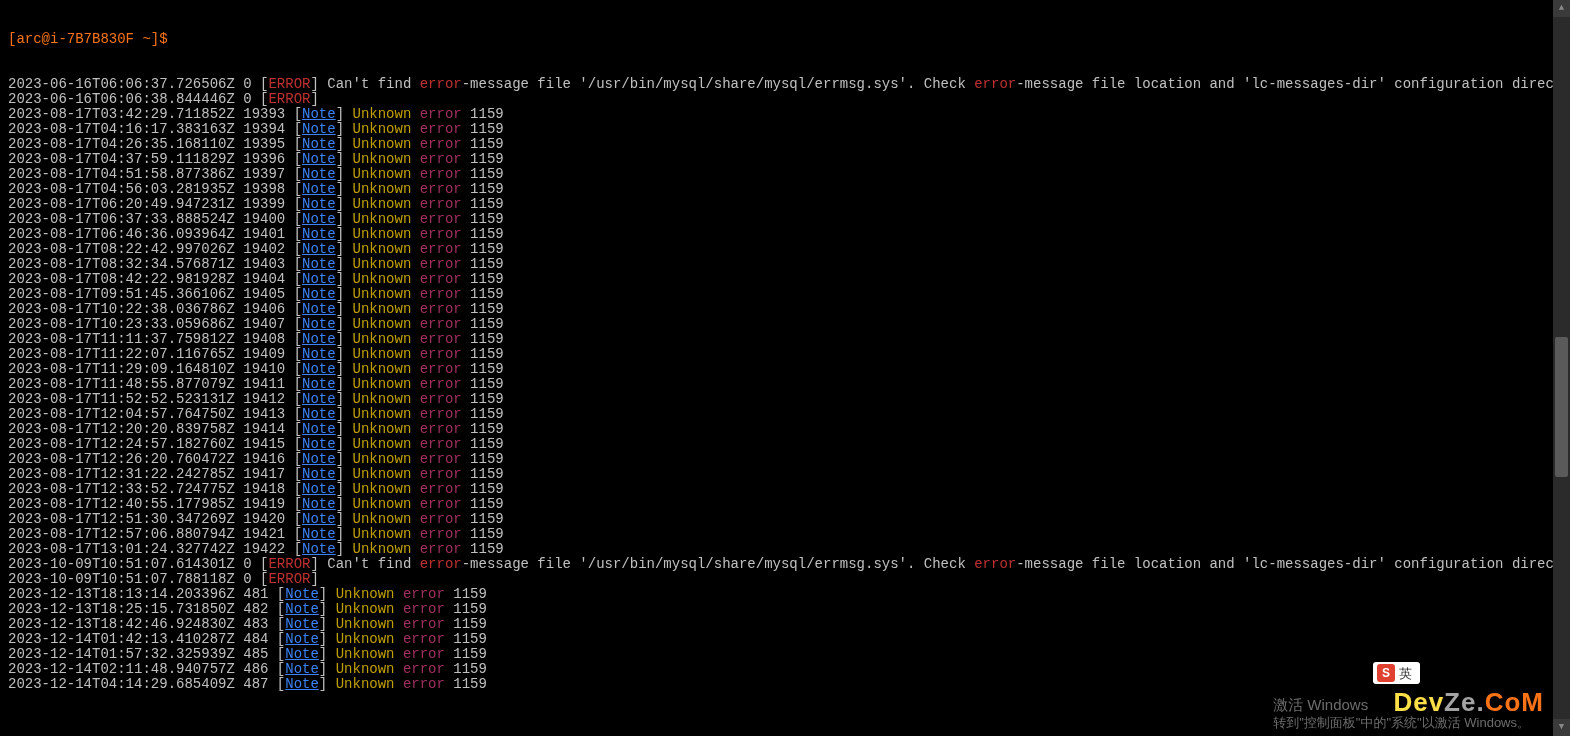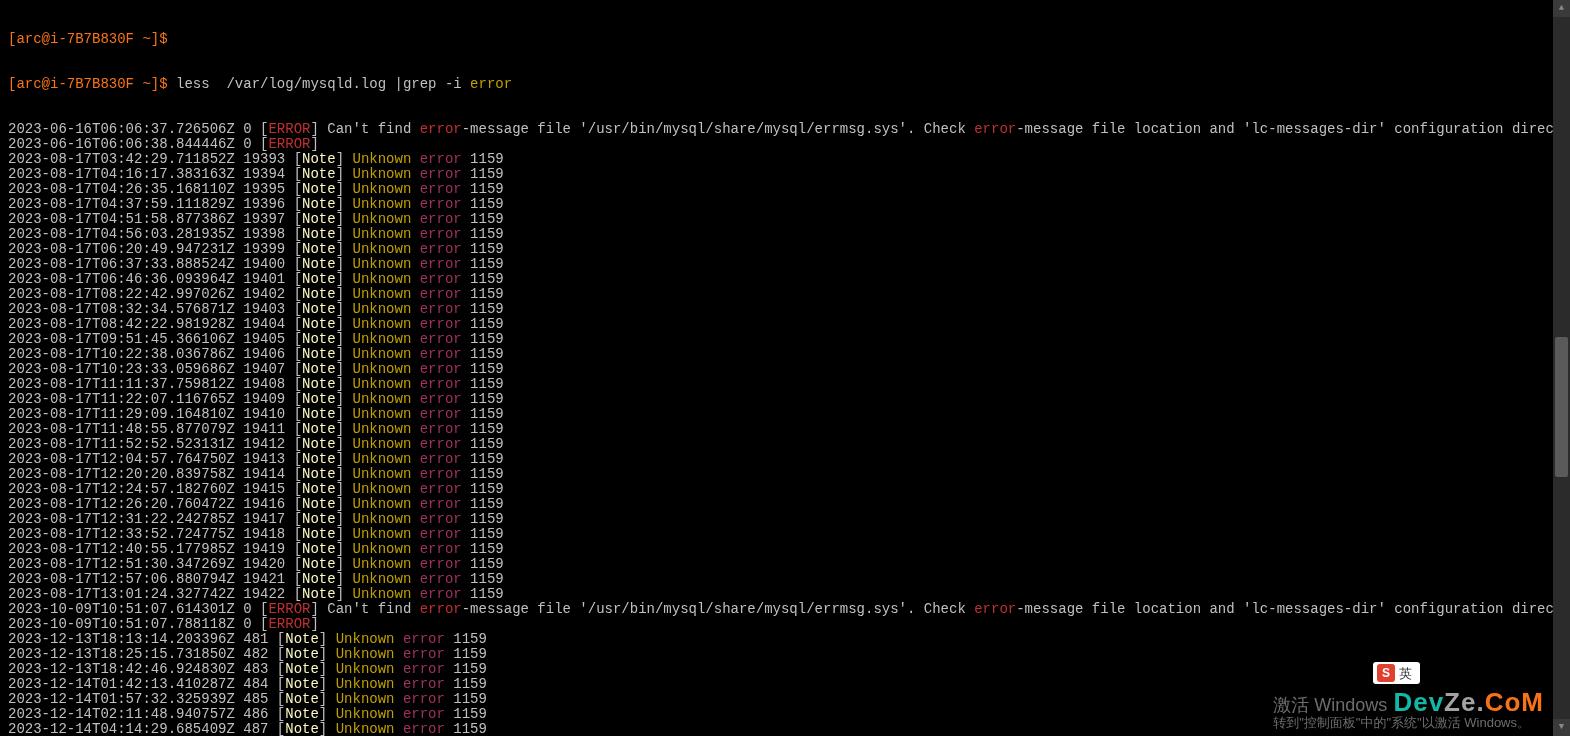--- a/index.html
+++ b/index.html
@@ -20,21 +20,21 @@
     white-space: pre;
   }
   .line {
     white-space: pre;
   }
   .prompt-user { color: #f97316; }
   .cmd-text { color: #c0c0c0; }
   .kw-error-y { color: #bfa000; }
   .red { color: #c03030; }
   .bracket { color: #c0c0c0; }
-  .note { color: #fef9c3; }
+  .note { color: #3b82f6; text-decoration: underline; }
   .unk { color: #c0a000; }
   .error-word { color: #a03060; }
   .msg { color: #c0c0c0; }
 
   .sb {
     position: absolute;
     top: 0; right: 0; bottom: 0;
     width: 17px;
     background: #2b2b2b;
   }
@@ -70,32 +70,32 @@
     position: absolute;
     right: 40px;
     bottom: 4px;
     color: #808080;
     font-family: "Microsoft YaHei", sans-serif;
     font-size: 13px;
     text-align: left;
     line-height: 18px;
     opacity: 0.85;
   }
-  .overlay-act .t { font-size: 18px; }
+  .overlay-act .t { font-size: 15px; }
 
   .watermark {
     position: absolute;
     right: 26px;
     bottom: 26px;
     font-family: Arial, sans-serif;
     font-weight: bold;
     font-size: 26px;
     letter-spacing: 1px;
   }
-  .watermark .dev { color: #14b8a6; }
+  .watermark .dev { color: #fde047; }
   .watermark .ze  { color: #a3a3a3; }
   .watermark .com { color: #f97316; }
 
   .ime {
     position: absolute;
     right: 150px;
     bottom: 52px;
     background: #fff;
     color: #333;
     font-family: "Microsoft YaHei", sans-serif;
@@ -117,21 +117,20 @@
     align-items: center;
     justify-content: center;
     font-size: 12px;
   }
 </style>
 </head>
 <body>
 
 <div class="terminal">
   <div class="line"><span class="prompt-user">[arc@i-7B7B830F ~]$</span></div>
-  <div class="line"><span class="prompt-user">[arc@i-7B7B830F ~]$</span><span class="cmd-text"> less  /var/log/mysqld.log |grep -i </span><span class="kw-error-y">error</span></div>
   <div id="log-lines"><div class="line"><span class="msg">2023-06-16T06:06:37.726506Z 0 </span><span class="bracket">[</span><span class="red">ERROR</span><span class="bracket">]</span><span class="msg"> Can't find </span><span class="red">error</span><span class="msg">-message file '/usr/bin/mysql/share/mysql/errmsg.sys'. Check </span><span class="red">error</span><span class="msg">-message file location and 'lc-messages-dir' configuration directive.</span></div><div class="line"><span class="msg">2023-06-16T06:06:38.844446Z 0 </span><span class="bracket">[</span><span class="red">ERROR</span><span class="bracket">]</span></div><div class="line"><span class="msg">2023-08-17T03:42:29.711852Z 19393 </span><span class="bracket">[</span><span class="note">Note</span><span class="bracket">]</span><span class="msg"> </span><span class="unk">Unknown </span><span class="error-word">error</span><span class="msg"> 1159</span></div><div class="line"><span class="msg">2023-08-17T04:16:17.383163Z 19394 </span><span class="bracket">[</span><span class="note">Note</span><span class="bracket">]</span><span class="msg"> </span><span class="unk">Unknown </span><span class="error-word">error</span><span class="msg"> 1159</span></div><div class="line"><span class="msg">2023-08-17T04:26:35.168110Z 19395 </span><span class="bracket">[</span><span class="note">Note</span><span class="bracket">]</span><span class="msg"> </span><span class="unk">Unknown </span><span class="error-word">error</span><span class="msg"> 1159</span></div><div class="line"><span class="msg">2023-08-17T04:37:59.111829Z 19396 </span><span class="bracket">[</span><span class="note">Note</span><span class="bracket">]</span><span class="msg"> </span><span class="unk">Unknown </span><span class="error-word">error</span><span class="msg"> 1159</span></div><div class="line"><span class="msg">2023-08-17T04:51:58.877386Z 19397 </span><span class="bracket">[</span><span class="note">Note</span><span class="bracket">]</span><span class="msg"> </span><span class="unk">Unknown </span><span class="error-word">error</span><span class="msg"> 1159</span></div><div class="line"><span class="msg">2023-08-17T04:56:03.281935Z 19398 </span><span class="bracket">[</span><span class="note">Note</span><span class="bracket">]</span><span class="msg"> </span><span class="unk">Unknown </span><span class="error-word">error</span><span class="msg"> 1159</span></div><div class="line"><span class="msg">2023-08-17T06:20:49.947231Z 19399 </span><span class="bracket">[</span><span class="note">Note</span><span class="bracket">]</span><span class="msg"> </span><span class="unk">Unknown </span><span class="error-word">error</span><span class="msg"> 1159</span></div><div class="line"><span class="msg">2023-08-17T06:37:33.888524Z 19400 </span><span class="bracket">[</span><span class="note">Note</span><span class="bracket">]</span><span class="msg"> </span><span class="unk">Unknown </span><span class="error-word">error</span><span class="msg"> 1159</span></div><div class="line"><span class="msg">2023-08-17T06:46:36.093964Z 19401 </span><span class="bracket">[</span><span class="note">Note</span><span class="bracket">]</span><span class="msg"> </span><span class="unk">Unknown </span><span class="error-word">error</span><span class="msg"> 1159</span></div><div class="line"><span class="msg">2023-08-17T08:22:42.997026Z 19402 </span><span class="bracket">[</span><span class="note">Note</span><span class="bracket">]</span><span class="msg"> </span><span class="unk">Unknown </span><span class="error-word">error</span><span class="msg"> 1159</span></div><div class="line"><span class="msg">2023-08-17T08:32:34.576871Z 19403 </span><span class="bracket">[</span><span class="note">Note</span><span class="bracket">]</span><span class="msg"> </span><span class="unk">Unknown </span><span class="error-word">error</span><span class="msg"> 1159</span></div><div class="line"><span class="msg">2023-08-17T08:42:22.981928Z 19404 </span><span class="bracket">[</span><span class="note">Note</span><span class="bracket">]</span><span class="msg"> </span><span class="unk">Unknown </span><span class="error-word">error</span><span class="msg"> 1159</span></div><div class="line"><span class="msg">2023-08-17T09:51:45.366106Z 19405 </span><span class="bracket">[</span><span class="note">Note</span><span class="bracket">]</span><span class="msg"> </span><span class="unk">Unknown </span><span class="error-word">error</span><span class="msg"> 1159</span></div><div class="line"><span class="msg">2023-08-17T10:22:38.036786Z 19406 </span><span class="bracket">[</span><span class="note">Note</span><span class="bracket">]</span><span class="msg"> </span><span class="unk">Unknown </span><span class="error-word">error</span><span class="msg"> 1159</span></div><div class="line"><span class="msg">2023-08-17T10:23:33.059686Z 19407 </span><span class="bracket">[</span><span class="note">Note</span><span class="bracket">]</span><span class="msg"> </span><span class="unk">Unknown </span><span class="error-word">error</span><span class="msg"> 1159</span></div><div class="line"><span class="msg">2023-08-17T11:11:37.759812Z 19408 </span><span class="bracket">[</span><span class="note">Note</span><span class="bracket">]</span><span class="msg"> </span><span class="unk">Unknown </span><span class="error-word">error</span><span class="msg"> 1159</span></div><div class="line"><span class="msg">2023-08-17T11:22:07.116765Z 19409 </span><span class="bracket">[</span><span class="note">Note</span><span class="bracket">]</span><span class="msg"> </span><span class="unk">Unknown </span><span class="error-word">error</span><span class="msg"> 1159</span></div><div class="line"><span class="msg">2023-08-17T11:29:09.164810Z 19410 </span><span class="bracket">[</span><span class="note">Note</span><span class="bracket">]</span><span class="msg"> </span><span class="unk">Unknown </span><span class="error-word">error</span><span class="msg"> 1159</span></div><div class="line"><span class="msg">2023-08-17T11:48:55.877079Z 19411 </span><span class="bracket">[</span><span class="note">Note</span><span class="bracket">]</span><span class="msg"> </span><span class="unk">Unknown </span><span class="error-word">error</span><span class="msg"> 1159</span></div><div class="line"><span class="msg">2023-08-17T11:52:52.523131Z 19412 </span><span class="bracket">[</span><span class="note">Note</span><span class="bracket">]</span><span class="msg"> </span><span class="unk">Unknown </span><span class="error-word">error</span><span class="msg"> 1159</span></div><div class="line"><span class="msg">2023-08-17T12:04:57.764750Z 19413 </span><span class="bracket">[</span><span class="note">Note</span><span class="bracket">]</span><span class="msg"> </span><span class="unk">Unknown </span><span class="error-word">error</span><span class="msg"> 1159</span></div><div class="line"><span class="msg">2023-08-17T12:20:20.839758Z 19414 </span><span class="bracket">[</span><span class="note">Note</span><span class="bracket">]</span><span class="msg"> </span><span class="unk">Unknown </span><span class="error-word">error</span><span class="msg"> 1159</span></div><div class="line"><span class="msg">2023-08-17T12:24:57.182760Z 19415 </span><span class="bracket">[</span><span class="note">Note</span><span class="bracket">]</span><span class="msg"> </span><span class="unk">Unknown </span><span class="error-word">error</span><span class="msg"> 1159</span></div><div class="line"><span class="msg">2023-08-17T12:26:20.760472Z 19416 </span><span class="bracket">[</span><span class="note">Note</span><span class="bracket">]</span><span class="msg"> </span><span class="unk">Unknown </span><span class="error-word">error</span><span class="msg"> 1159</span></div><div class="line"><span class="msg">2023-08-17T12:31:22.242785Z 19417 </span><span class="bracket">[</span><span class="note">Note</span><span class="bracket">]</span><span class="msg"> </span><span class="unk">Unknown </span><span class="error-word">error</span><span class="msg"> 1159</span></div><div class="line"><span class="msg">2023-08-17T12:33:52.724775Z 19418 </span><span class="bracket">[</span><span class="note">Note</span><span class="bracket">]</span><span class="msg"> </span><span class="unk">Unknown </span><span class="error-word">error</span><span class="msg"> 1159</span></div><div class="line"><span class="msg">2023-08-17T12:40:55.177985Z 19419 </span><span class="bracket">[</span><span class="note">Note</span><span class="bracket">]</span><span class="msg"> </span><span class="unk">Unknown </span><span class="error-word">error</span><span class="msg"> 1159</span></div><div class="line"><span class="msg">2023-08-17T12:51:30.347269Z 19420 </span><span class="bracket">[</span><span class="note">Note</span><span class="bracket">]</span><span class="msg"> </span><span class="unk">Unknown </span><span class="error-word">error</span><span class="msg"> 1159</span></div><div class="line"><span class="msg">2023-08-17T12:57:06.880794Z 19421 </span><span class="bracket">[</span><span class="note">Note</span><span class="bracket">]</span><span class="msg"> </span><span class="unk">Unknown </span><span class="error-word">error</span><span class="msg"> 1159</span></div><div class="line"><span class="msg">2023-08-17T13:01:24.327742Z 19422 </span><span class="bracket">[</span><span class="note">Note</span><span class="bracket">]</span><span class="msg"> </span><span class="unk">Unknown </span><span class="error-word">error</span><span class="msg"> 1159</span></div><div class="line"><span class="msg">2023-10-09T10:51:07.614301Z 0 </span><span class="bracket">[</span><span class="red">ERROR</span><span class="bracket">]</span><span class="msg"> Can't find </span><span class="red">error</span><span class="msg">-message file '/usr/bin/mysql/share/mysql/errmsg.sys'. Check </span><span class="red">error</span><span class="msg">-message file location and 'lc-messages-dir' configuration directive.</span></div><div class="line"><span class="msg">2023-10-09T10:51:07.788118Z 0 </span><span class="bracket">[</span><span class="red">ERROR</span><span class="bracket">]</span></div><div class="line"><span class="msg">2023-12-13T18:13:14.203396Z 481 </span><span class="bracket">[</span><span class="note">Note</span><span class="bracket">]</span><span class="msg"> </span><span class="unk">Unknown </span><span class="error-word">error</span><span class="msg"> 1159</span></div><div class="line"><span class="msg">2023-12-13T18:25:15.731850Z 482 </span><span class="bracket">[</span><span class="note">Note</span><span class="bracket">]</span><span class="msg"> </span><span class="unk">Unknown </span><span class="error-word">error</span><span class="msg"> 1159</span></div><div class="line"><span class="msg">2023-12-13T18:42:46.924830Z 483 </span><span class="bracket">[</span><span class="note">Note</span><span class="bracket">]</span><span class="msg"> </span><span class="unk">Unknown </span><span class="error-word">error</span><span class="msg"> 1159</span></div><div class="line"><span class="msg">2023-12-14T01:42:13.410287Z 484 </span><span class="bracket">[</span><span class="note">Note</span><span class="bracket">]</span><span class="msg"> </span><span class="unk">Unknown </span><span class="error-word">error</span><span class="msg"> 1159</span></div><div class="line"><span class="msg">2023-12-14T01:57:32.325939Z 485 </span><span class="bracket">[</span><span class="note">Note</span><span class="bracket">]</span><span class="msg"> </span><span class="unk">Unknown </span><span class="error-word">error</span><span class="msg"> 1159</span></div><div class="line"><span class="msg">2023-12-14T02:11:48.940757Z 486 </span><span class="bracket">[</span><span class="note">Note</span><span class="bracket">]</span><span class="msg"> </span><span class="unk">Unknown </span><span class="error-word">error</span><span class="msg"> 1159</span></div><div class="line"><span class="msg">2023-12-14T04:14:29.685409Z 487 </span><span class="bracket">[</span><span class="note">Note</span><span class="bracket">]</span><span class="msg"> </span><span class="unk">Unknown </span><span class="error-word">error</span><span class="msg"> 1159</span></div></div>
 </div>
 
 <div class="sb">
   <div class="sb-btn sb-up">▲</div>
   <div class="sb-track">
     <div class="sb-thumb"></div>
   </div>
   <div class="sb-btn sb-down">▼</div>
 </div>

